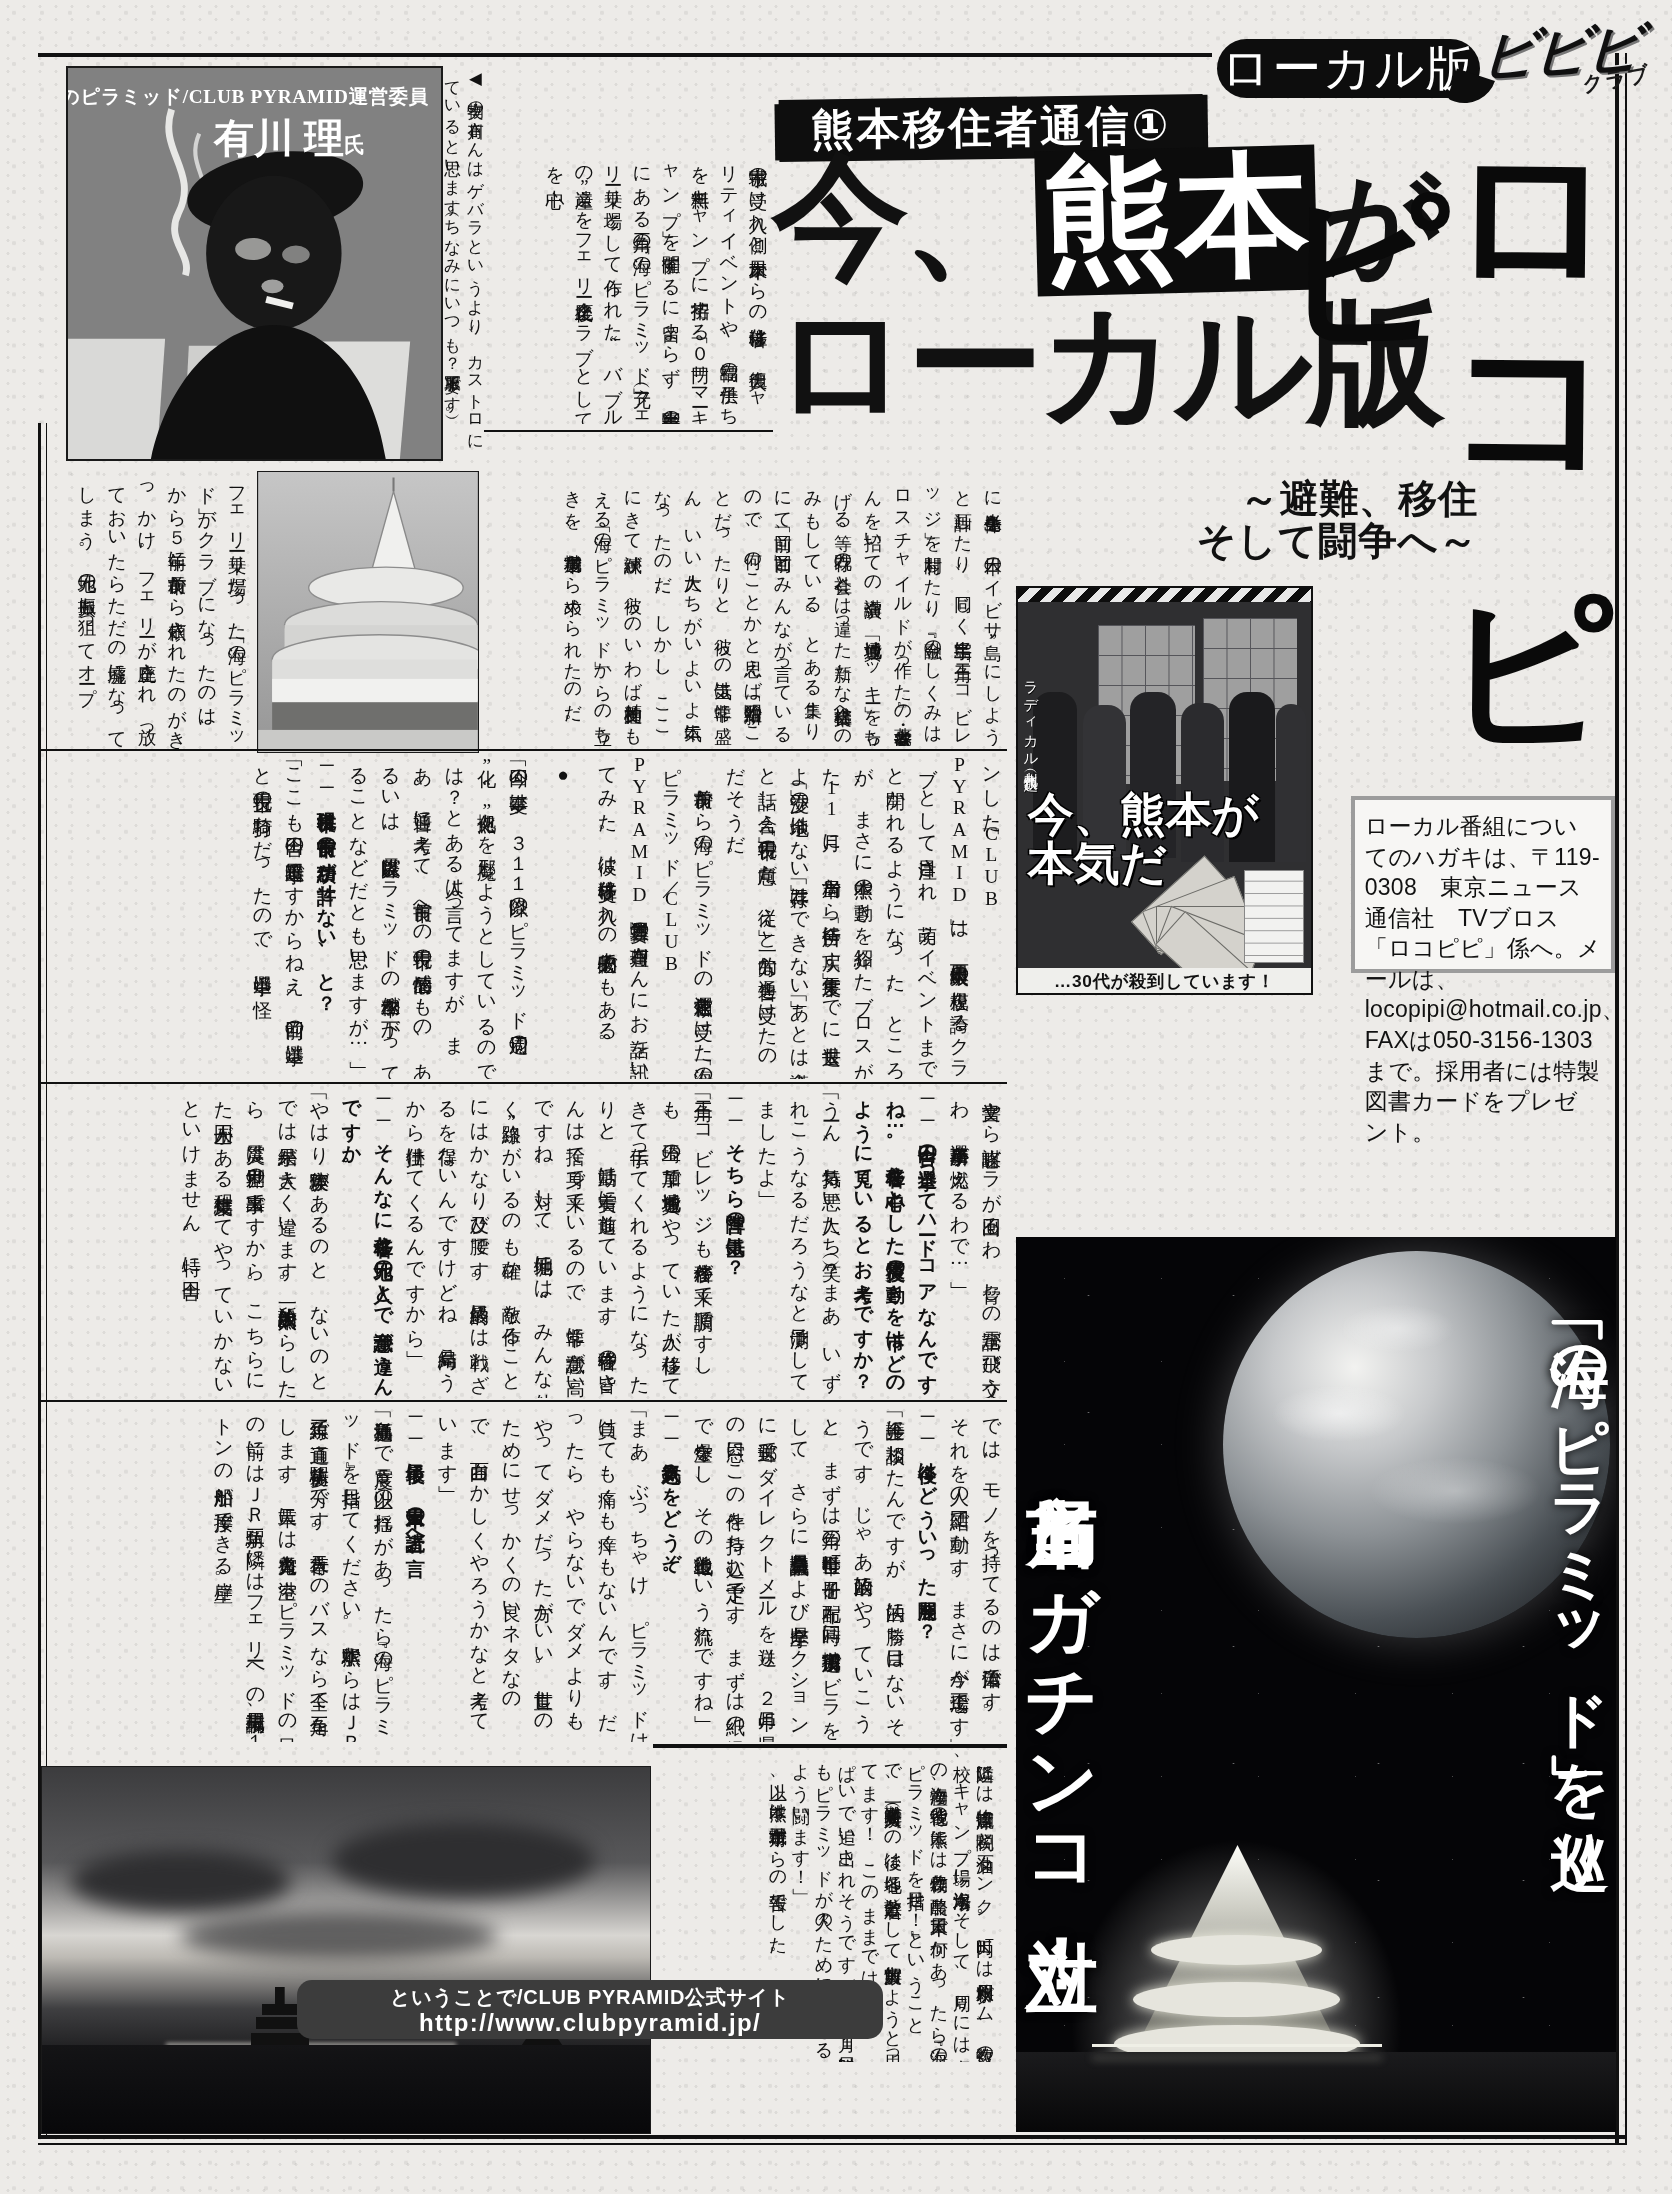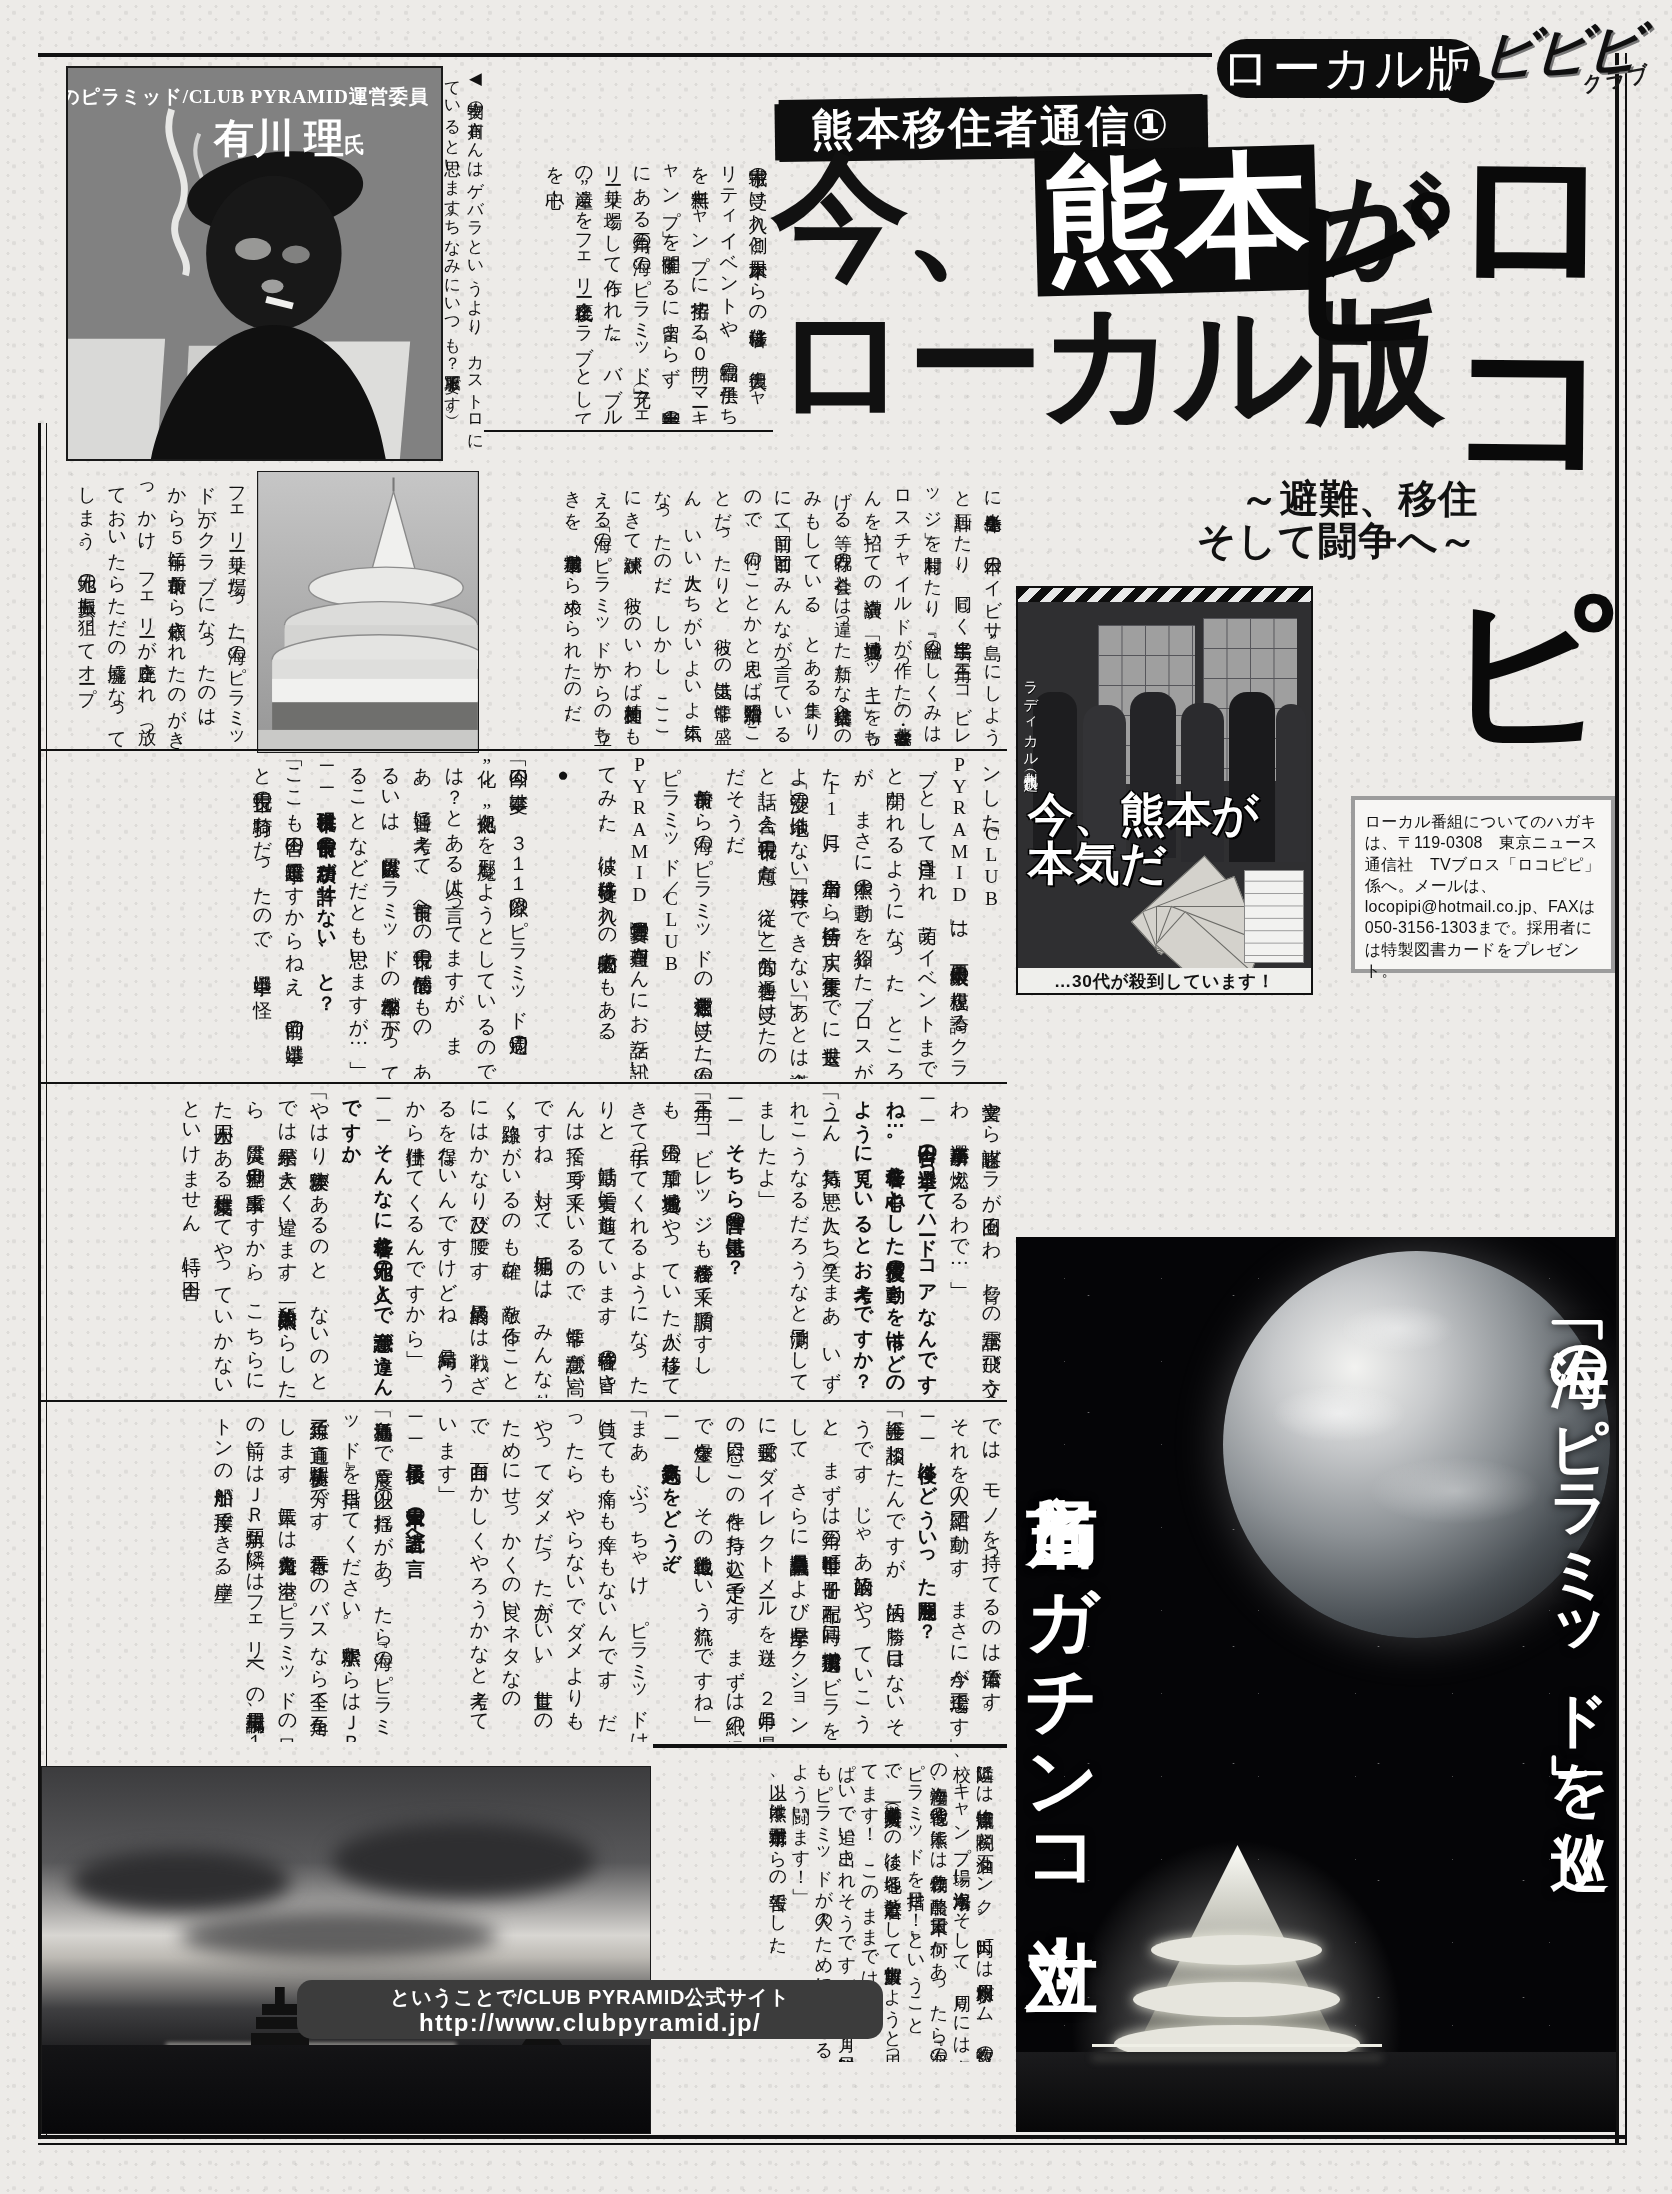--- a/index.html
+++ b/index.html
@@ -129,21 +129,21 @@
   .tv .card{position:absolute;right:7px;bottom:30px;width:58px;height:91px;background:#f2f2f0;
     background-image:linear-gradient(#9a9a9a 1.4px,transparent 1.4px);
     background-size:100% 12.4px;background-position:0 9.7px;border:0.7px solid #888;}
   .tv .ticker{position:absolute;left:0;bottom:0;width:100%;height:25px;background:#efefec;
     color:#111;font-family:"Liberation Sans","DejaVu Sans",sans-serif;font-weight:700;
     font-size:17.3px;display:flex;align-items:center;justify-content:center;letter-spacing:0.7px;}
   
   .postcard{position:absolute;left:1351px;top:796px;width:264px;height:177px;
     background:#f7f6f4;border:4.1px solid #9c9c9c;box-sizing:border-box;padding:11px 9.7px;
     font-family:"Liberation Sans","DejaVu Sans",sans-serif;
-    font-size:16px;line-height:1.33;letter-spacing:0.3px;}
+    font-size:23px;line-height:1.33;letter-spacing:0.3px;}
   
   .lead{position:absolute;left:1019px;top:985px;width:596px;height:232px;
     font-family:"Liberation Sans","DejaVu Sans",sans-serif;font-weight:700;
     font-size:28px;line-height:1.05;text-align:justify;letter-spacing:0.3px;}
   
   .feature{position:absolute;left:1016px;top:1237px;width:600px;height:895px;
     background:#050507;overflow:hidden;}
   .feature .stars{position:absolute;inset:0;
     background-image:radial-gradient(#cfcfcf 0.8px, transparent 1.1px),
       radial-gradient(#8f8f8f 0.7px, transparent 1px);

